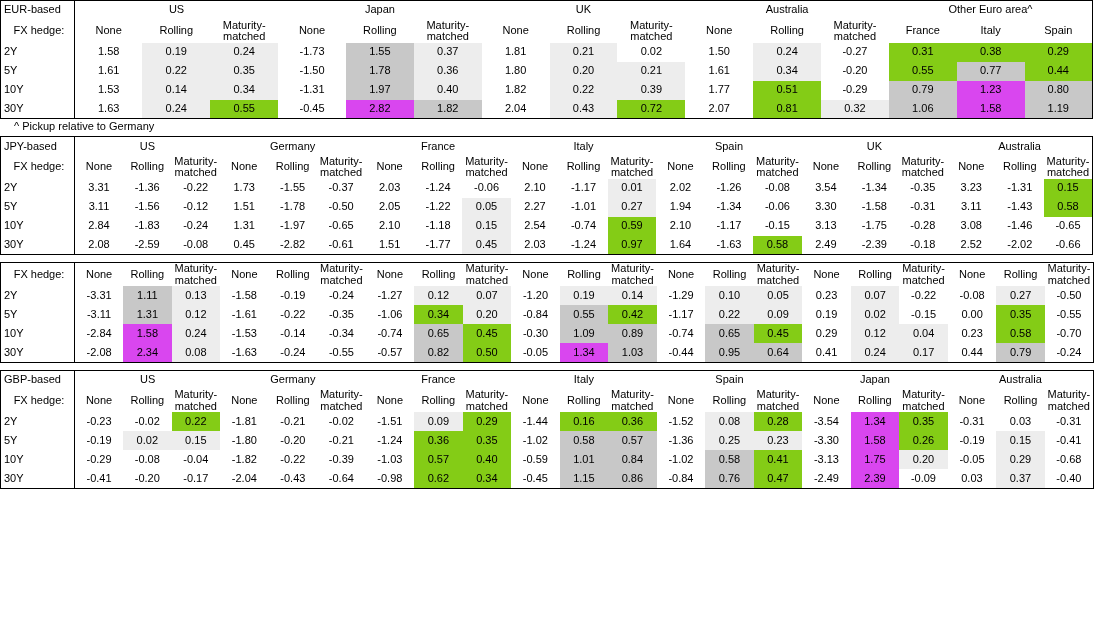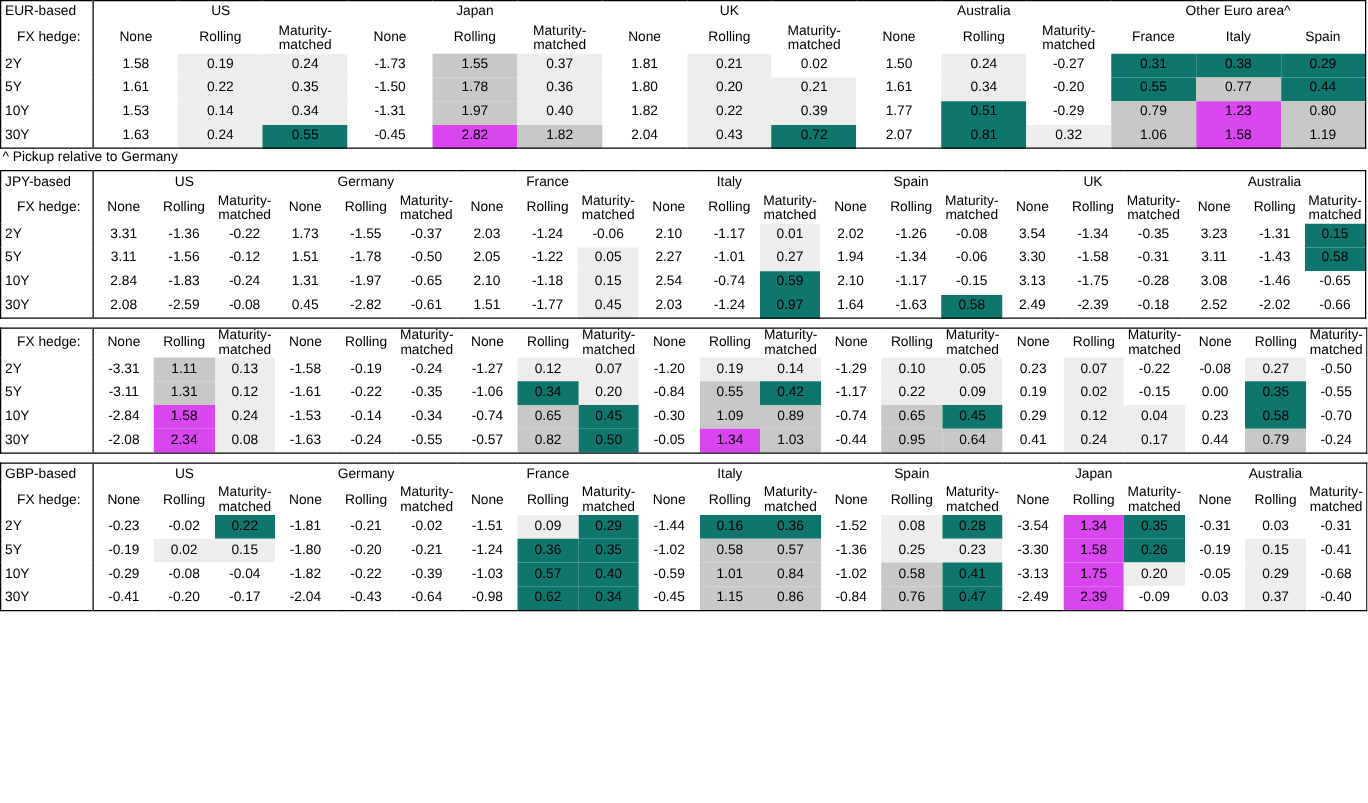--- a/index.html
+++ b/index.html
@@ -61,34 +61,34 @@
   .rowlabel {
     text-align: left !important;
     padding-left: 3px !important;
     border-right: 1px solid #000 !important;
   }
   .lastrow td {
     border-bottom: 0;
   }
   .note {
     font-size: 11px;
-    padding: 1px 0 1px 2px;
+    padding: 1px 0 1px 14px;
     height: 15px;
     line-height: 13px;
   }
   .spacer {
     height: 7px;
   }
   .mm {
     line-height: 1.05;
   }
   
   .s0 { background: #ffffff; }
   .s1 { background: #ededed; }
-  .s2 { background: #0f766e; }
+  .s2 { background: #84cc16; }
   .s3 { background: #c8c8c8; }
   .s4 { background: #d946ef; }
 </style>
 </head>
 <body>
 
 <div class="page">
   <div id="tables-root">
       <table class="fx" style="width: 1020px; padding-left: 40px;">
         <colgroup>

